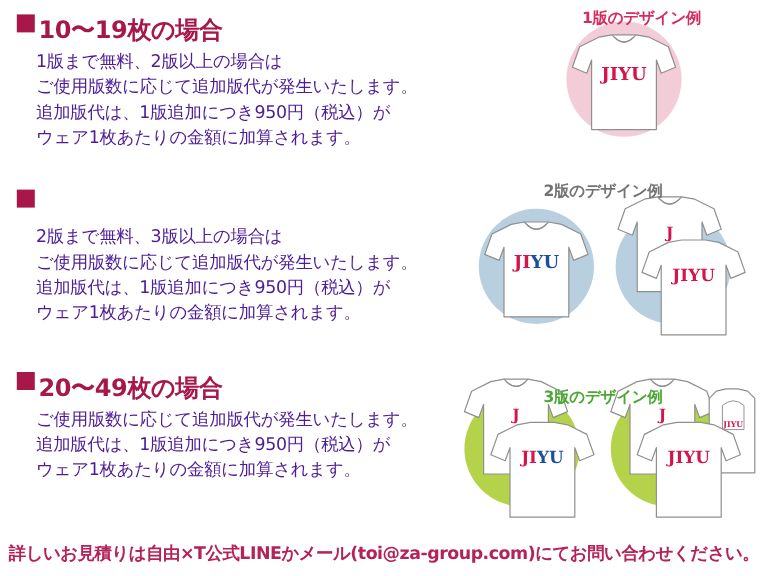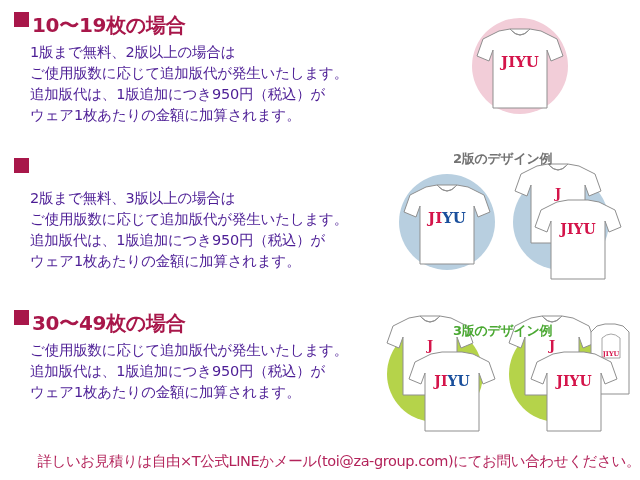--- a/index.html
+++ b/index.html
@@ -36,24 +36,24 @@
     font-size:14.5px;
     line-height:21px;
     letter-spacing:-0.2px;
     white-space:nowrap;
   }
   .body-lines div{height:21px;}
 
   
   .footer{
     position:absolute;left:0;top:452px;width:640px;
-    text-align:right;
+    text-align:center;
     color:#b3235a;
     font-size:14.5px;
-    font-weight:normal;
+    font-weight:bold;
     letter-spacing:-0.4px;
     white-space:nowrap;
   }
 
   
   .illus{position:absolute;}
   .illus-label{
     position:absolute;
     font-size:13px;
     font-weight:bold;
@@ -92,30 +92,31 @@
       <div>2版まで無料、3版以上の場合は</div>
       <div>ご使用版数に応じて追加版代が発生いたします。</div>
       <div>追加版代は、1版追加につき950円（税込）が</div>
       <div>ウェア1枚あたりの金額に加算されます。</div>
     </div>
   </div>
 
   <div class="block" style="top:310px;">
     <div class="heading">
       <span class="sq"></span>
-      <span>30〜49枚の場合</span>
+      <span>20〜49枚の場合</span>
     </div>
     <div class="body-lines">
       <div>ご使用版数に応じて追加版代が発生いたします。</div>
       <div>追加版代は、1版追加につき950円（税込）が</div>
       <div>ウェア1枚あたりの金額に加算されます。</div>
     </div>
   </div>
 
   <div class="illus" style="left:455px;top:4px;width:185px;height:145px;">
+    <div class="illus-label lbl1" style="left:30px;top:2px;">1版のデザイン例</div>
 
     <svg width="185" height="125" viewBox="0 0 185 125">
       <circle cx="65" cy="62" r="48" fill="#f2cdd8"></circle>
 
       <g>
         <path d="M44 27 L28 35 L22 52 L34 57 L38 46 L38 104 L92 104 L92 46 L96 57 L108 52 L102 35 L86 27 L75 25 L55 25 Z" fill="#ffffff" stroke="#8f8f8f" stroke-width="1" stroke-linejoin="round"></path>
         <path d="M55 25 Q65 37 75 25" fill="none" stroke="#8f8f8f" stroke-width="1"></path>
         <path d="M57 27 Q65 35 73 27" fill="none" stroke="#8f8f8f" stroke-width="1"></path>
       </g>
       <text x="65" y="63" text-anchor="middle" font-family="'DejaVu Serif','Liberation Serif',serif" font-size="15" font-weight="bold" fill="#d4144a">JIYU</text>

